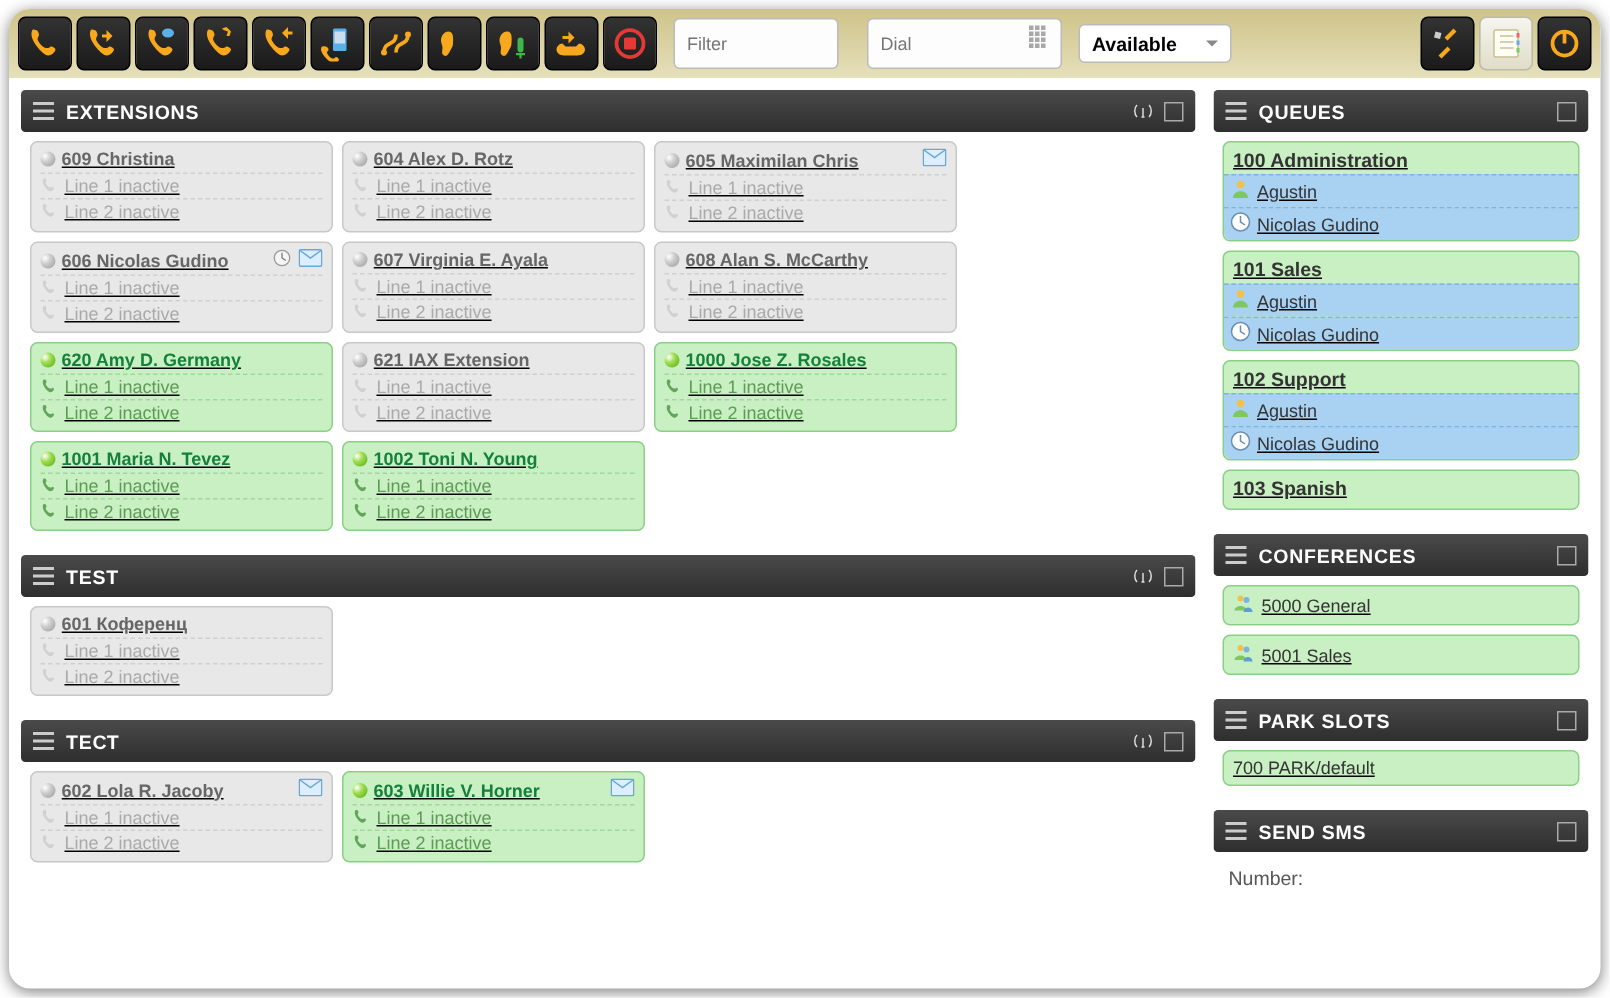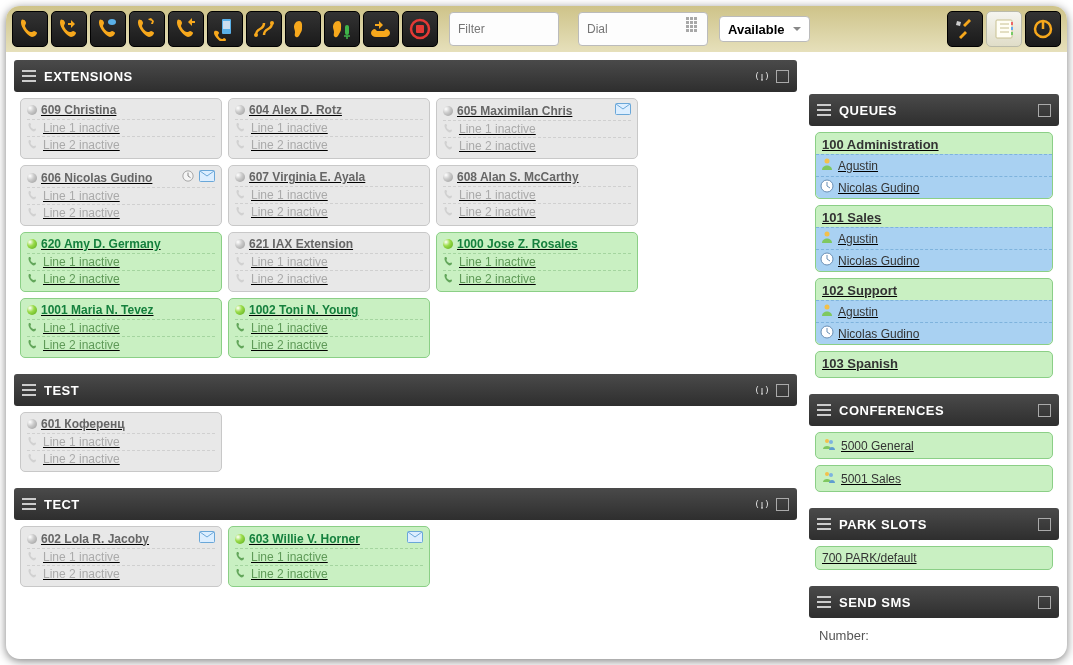--- a/index.html
+++ b/index.html
@@ -61,21 +61,21 @@
   grid-template-columns: repeat(3, 3px);
   grid-template-rows: repeat(4, 3px);
   gap: 1px;
 }
 .dial-kp div { background: #555; }
 .status-select {
   margin-left: 8px;
   height: 26px;
   border: 1px solid #bbb;
   border-radius: 4px;
-  padding: 0 24px 0 8px;
+  padding: 0 35px 0 8px;
   font-size: 13px;
   font-weight: bold;
   background: #fff;
   position: relative;
   display: flex;
   align-items: center;
   cursor: pointer;
 }
 .status-select::after {
   content: "";
@@ -85,31 +85,31 @@
 }
 .spacer { flex: 1; }
 .content {
   display: flex;
   padding: 8px;
   gap: 12px;
   height: calc(100% - 46px);
   overflow: hidden;
 }
 .col-left { flex: 1; display: flex; flex-direction: column; gap: 10px; overflow-y: auto; }
-.col-right { width: 250px; display: flex; flex-direction: column; gap: 10px; overflow-y: auto; margin-top: 34px; }
+.col-right { width: 250px; display: flex; flex-direction: column; gap: 10px; overflow-y: auto; }
 .panel {
   background: #fff;
 }
 .panel-header {
   background: linear-gradient(#4a4a4a, #2e2e2e);
   color: #fff;
   height: 28px;
   display: flex;
   align-items: center;
-  padding: 16px 8px;
+  padding: 0 8px;
   font-weight: bold;
   font-size: 13px;
   letter-spacing: 0.5px;
   border-radius: 3px;
 }
 .panel-header .hamburger {
   width: 14px; height: 12px;
   margin-right: 8px;
   display: flex; flex-direction: column; justify-content: space-between;
 }

